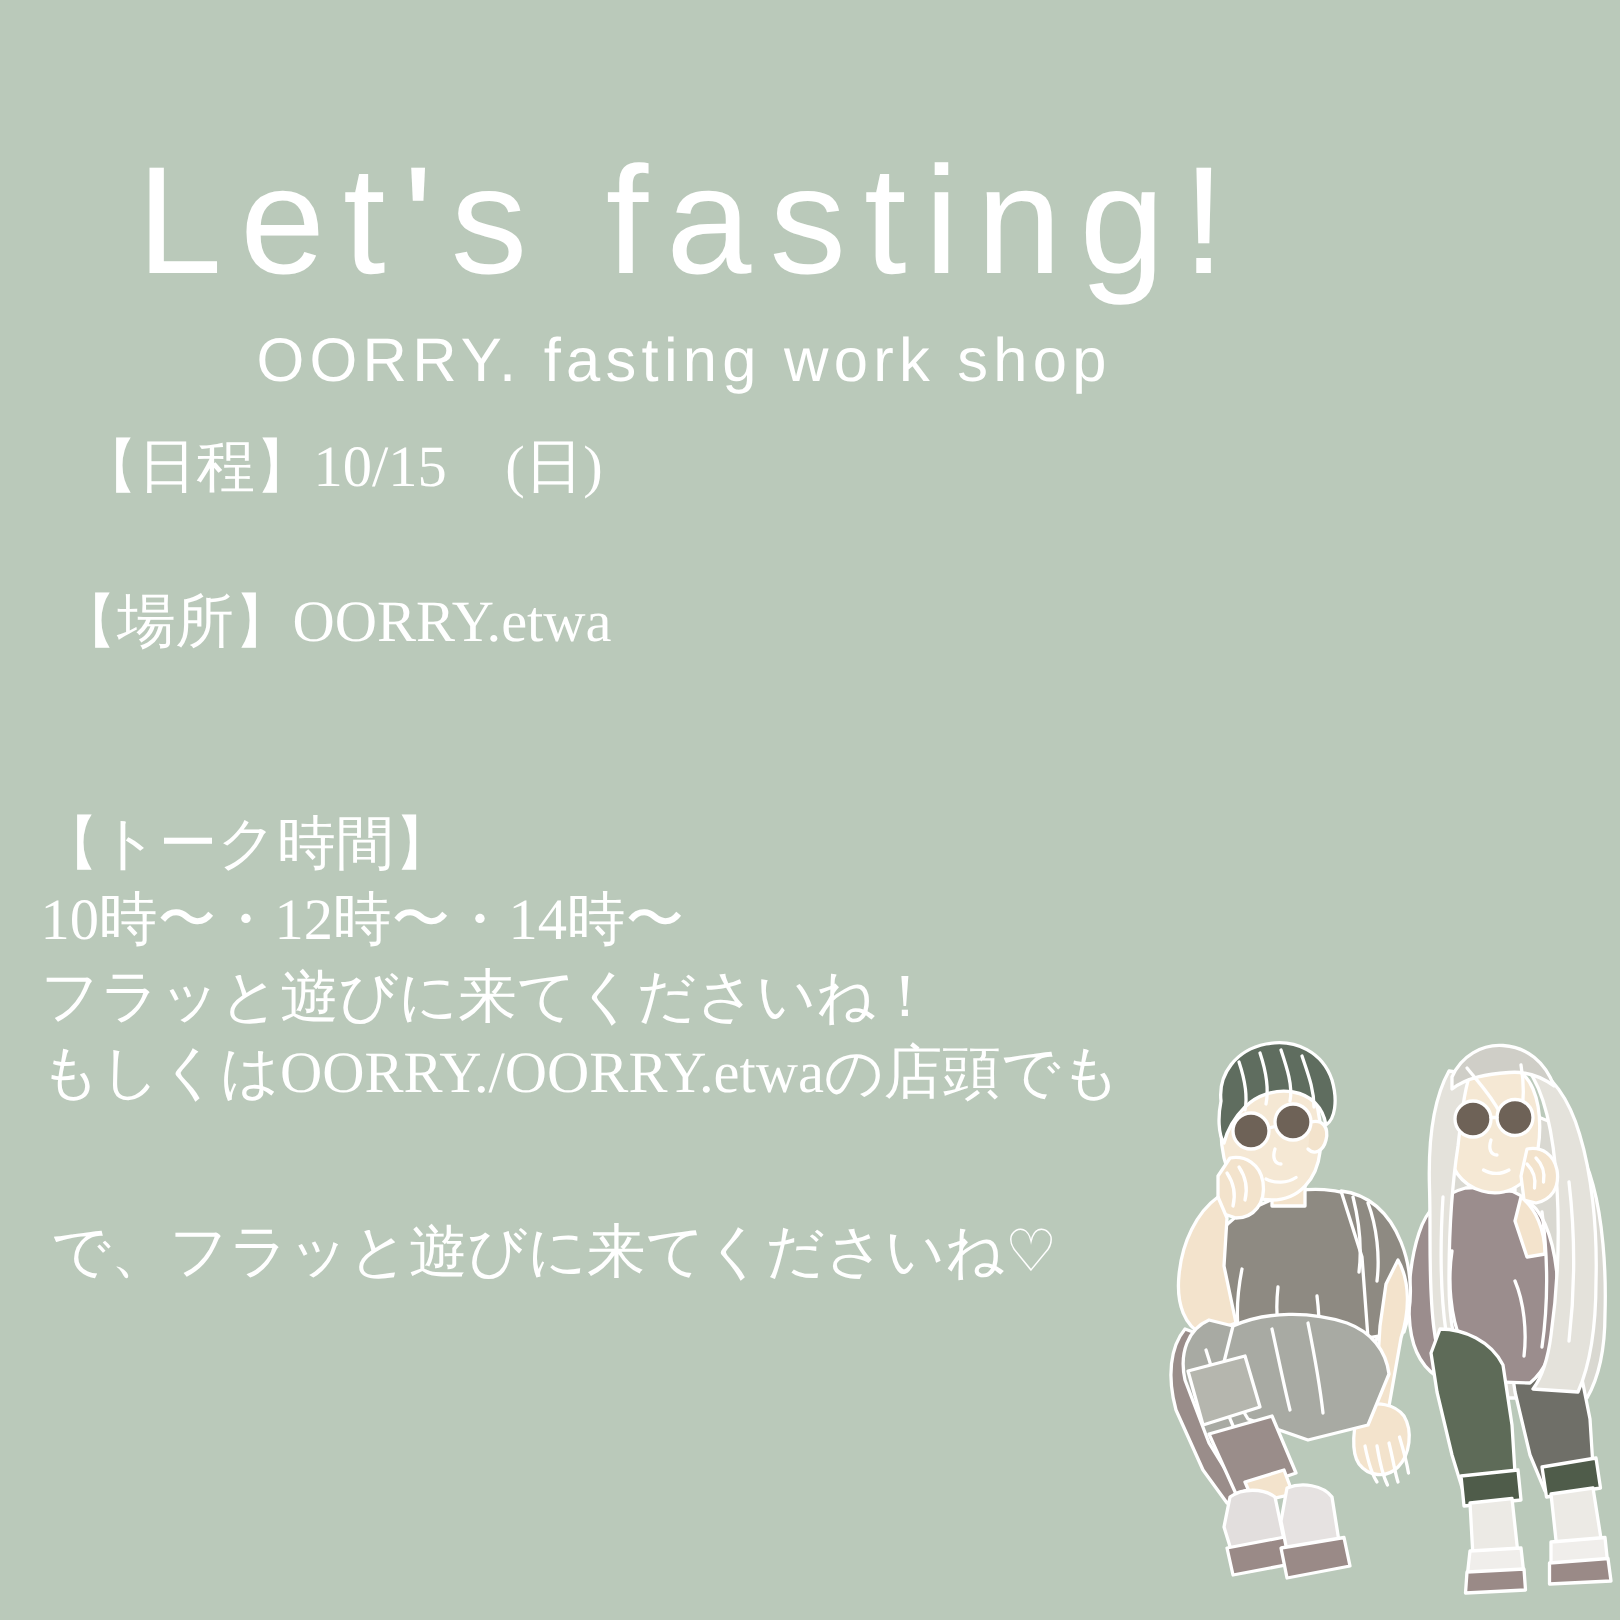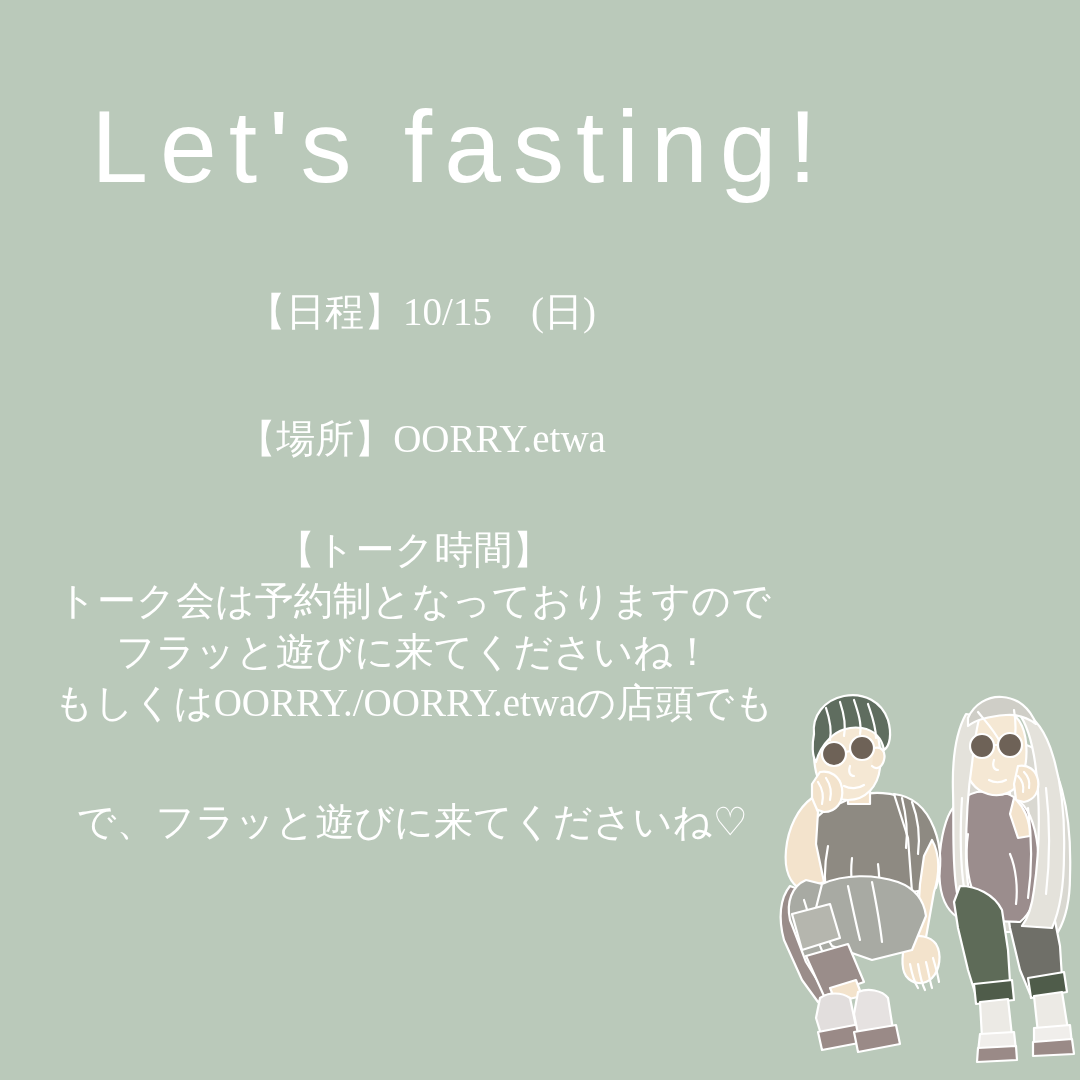--- a/index.html
+++ b/index.html
@@ -58,32 +58,31 @@
     top: 292px;
     width: 790px;
     color: #ffffff;
     font-family: "Liberation Serif", "DejaVu Serif", serif;
     font-size: 39px;
     line-height: 1.0;
   }
   .para {
     margin: 0;
     padding: 0;
-    text-align: center;
   }
   .line {
     display: block;
     white-space: pre;
     margin: 0;
     padding: 0;
   }
 
   .grp-date   { padding-left: 53px; }
-  .grp-place  { padding-left: 53px; margin-top: 88px; }
-  .grp-talk   { padding-left: 38px; margin-top: 72px; }
+  .grp-place  { padding-left: 39px; margin-top: 64px; }
+  .grp-talk   { padding-left: 27px; margin-top: 109px; }
   .grp-free   { padding-left: 34px; margin-top: 80px; }
 
   .grp-talk .line { margin-bottom: 12px; }
   .grp-talk .line:last-child { margin-bottom: 0; }
   .grp-free .line { margin-bottom: 14px; }
   .grp-free .line:last-child { margin-bottom: 0; margin-top: 13px; }
 
   
   .illustration {
     position: absolute;
@@ -98,35 +97,36 @@
     height: 100%;
   }
 </style>
 </head>
 <body>
 
 <div id="poster" style="background: rgb(186, 201, 186);">
 
   <div class="title-block">
     <h1 class="main-title">Let's fasting!</h1>
+    <div class="sub-title">OORRY. fasting work shop</div>
   </div>
 
   <div class="body-text">
 
     <div class="para grp-date">
       <span class="line">【日程】10/15　(日)</span>
     </div>
 
     <div class="para grp-place">
       <span class="line">【場所】OORRY.etwa</span>
     </div>
 
     <div class="para grp-talk">
       <span class="line">【トーク時間】</span>
-      <span class="line">トーク会は予約制となっておりますので</span>
+      <span class="line">10時〜・12時〜・14時〜</span>
       <span class="line">フラッと遊びに来てくださいね！</span>
       <span class="line">もしくはOORRY./OORRY.etwaの店頭でも</span>
     </div>
 
     <div class="para grp-free">
       <span class="line">で、フラッと遊びに来てくださいね♡</span>
     </div>
 
   </div>
 

